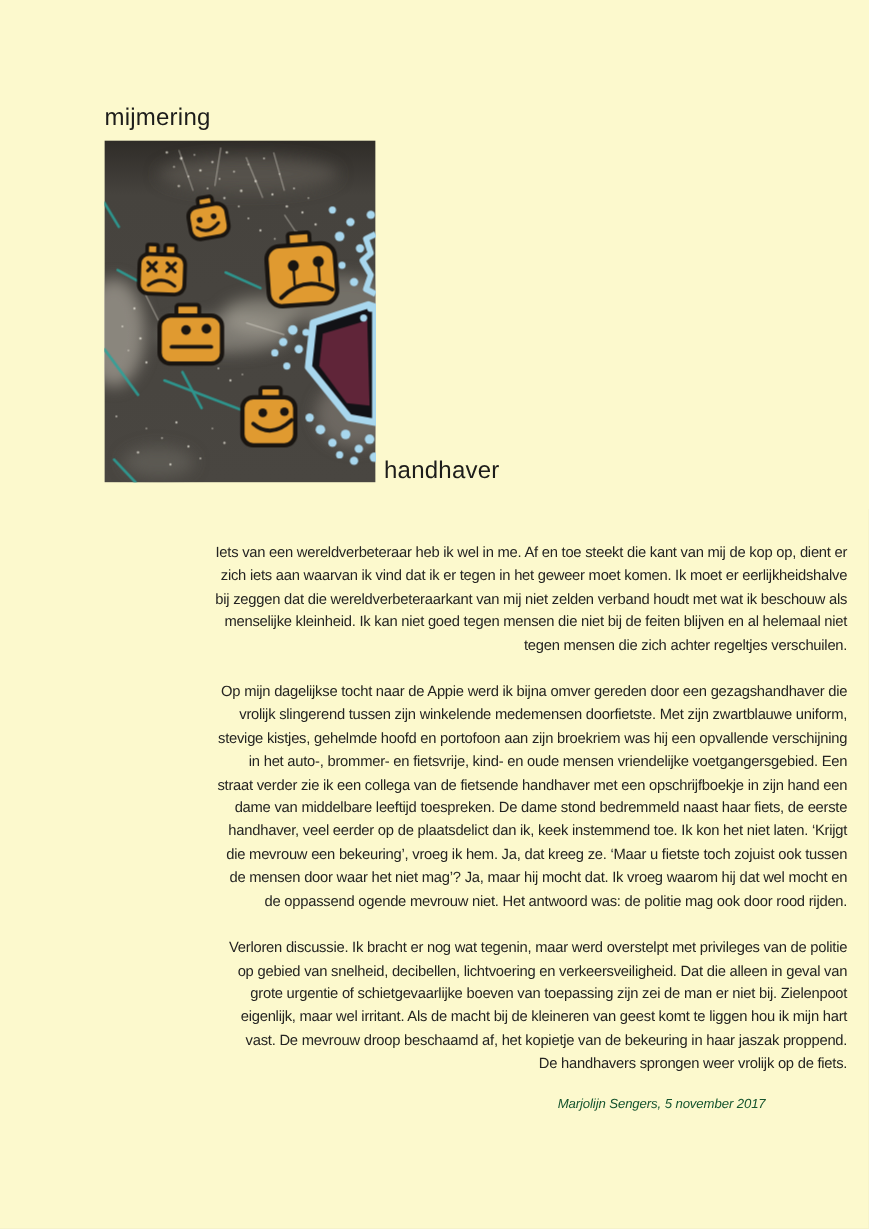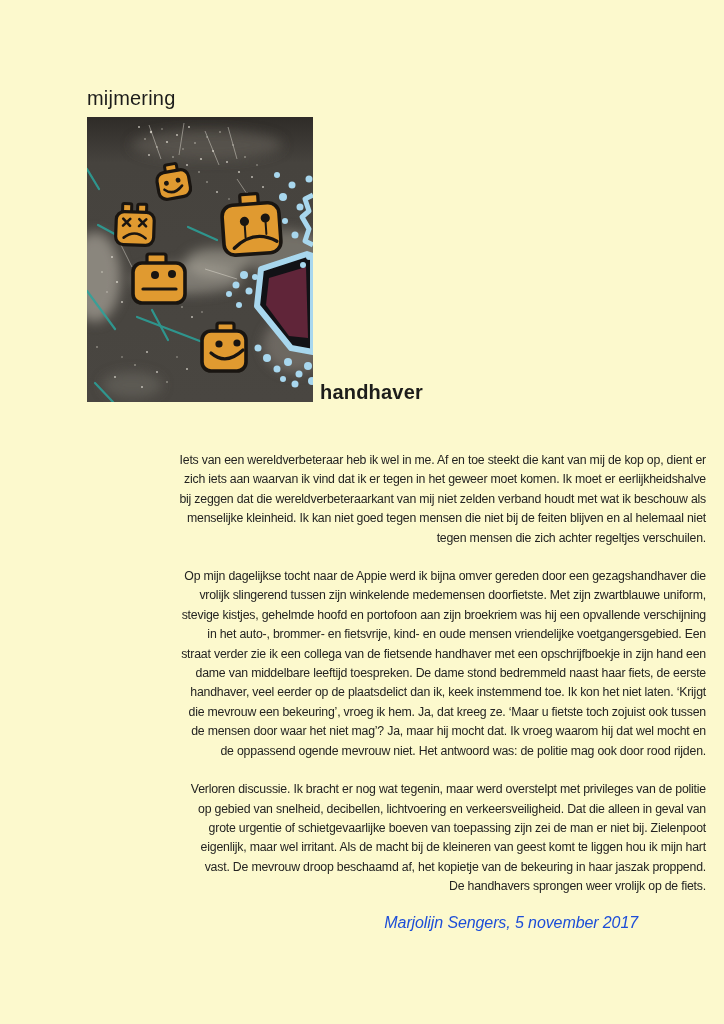--- a/index.html
+++ b/index.html
@@ -35,21 +35,21 @@
     height: 285px;
     margin: 0;
   }
   .artwork svg { display: block; width: 226px; height: 285px; }
   .artwork-caption {
     position: absolute;
     left: 320px;
     top: 380px;
     margin: 0;
     font-size: 20px;
-    font-weight: 700;
+    font-weight: 400;
     line-height: 24px;
     color: #1d1d1b;
     letter-spacing: 0.2px;
   }
   .article {
     position: absolute;
     left: 86px;
     top: 451px;
     width: 620px;
   }
@@ -60,23 +60,23 @@
     line-height: 19.4px;
     color: #242422;
     white-space: pre-line;
     text-align: right;
   }
   .article p:last-child { margin-bottom: 16px; }
   .signature {
     position: absolute;
     right: 86px;
     top: 914px;
-    font-size: 16px;
+    font-size: 11px;
     font-style: italic;
-    color: #1d4ed8;
+    color: #14532d;
     letter-spacing: -0.1px;
   }
 </style>
 </head>
 <body>
 
 <div class="page">
 
   <h1 class="page-title">mijmering</h1>
 

